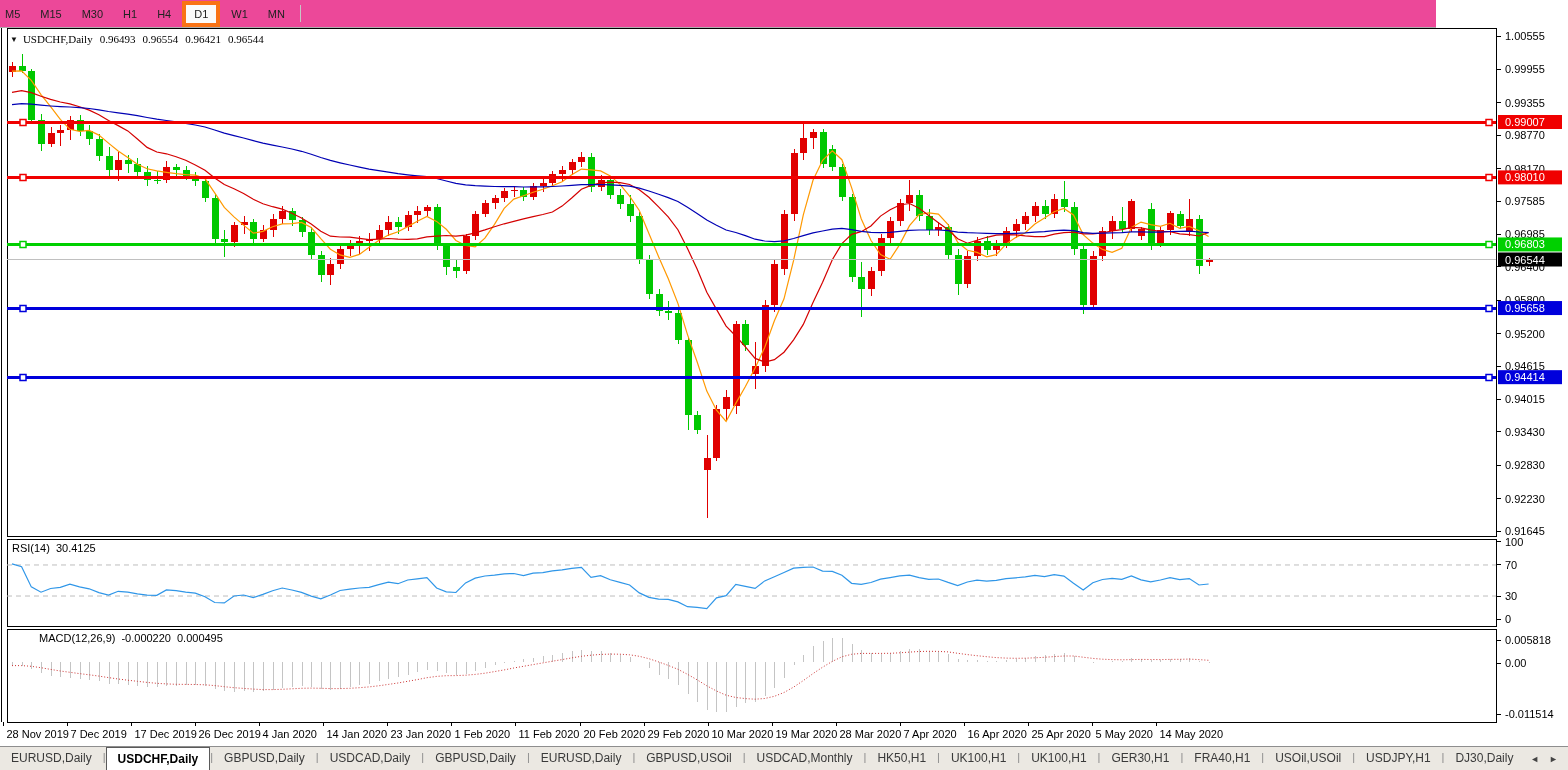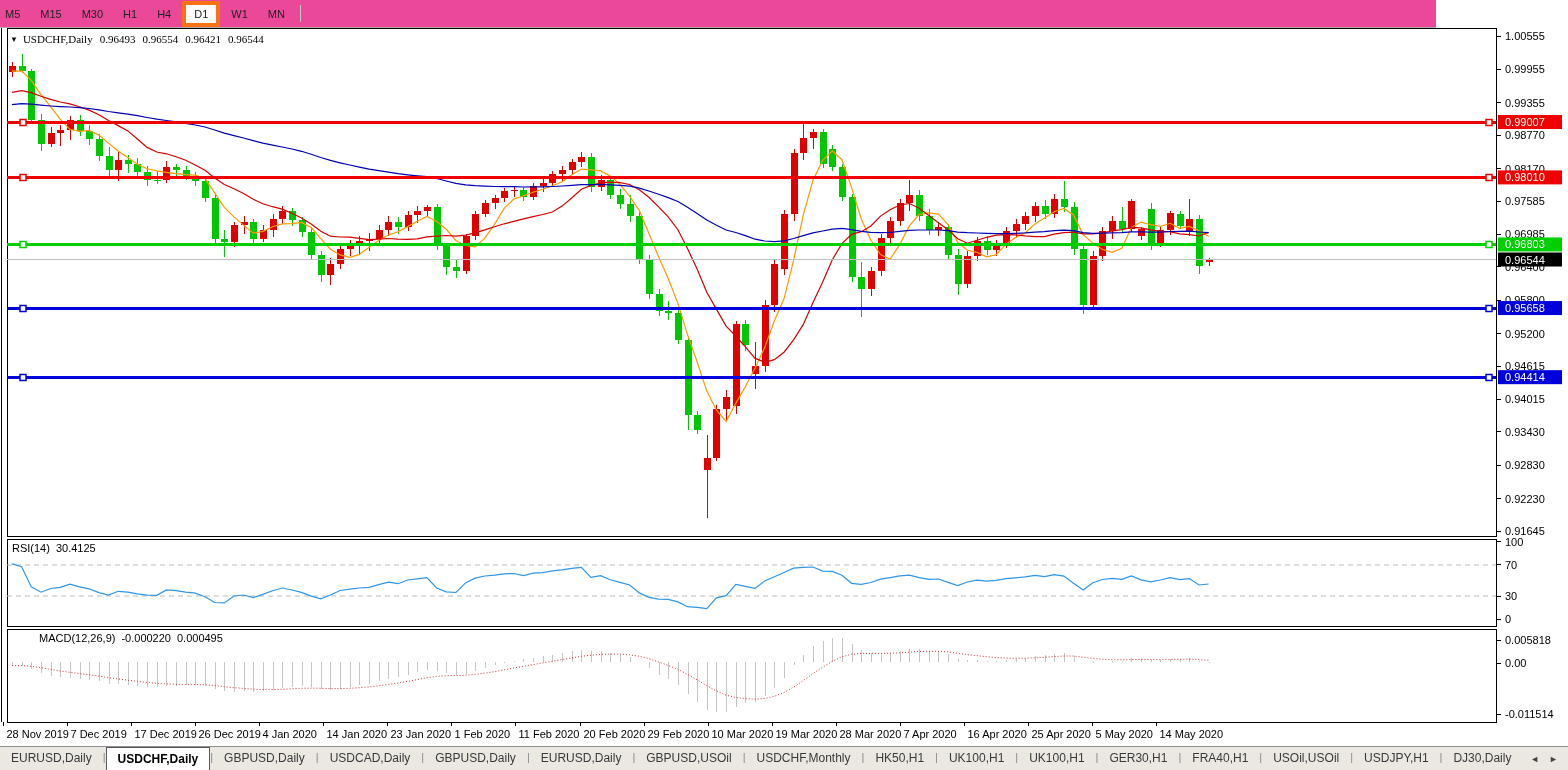--- a/index.html
+++ b/index.html
@@ -616,21 +616,21 @@
       <div class="tab">GBPUSD,Daily</div>
       <div class="tab-sep">|</div>
       <div class="tab">USDCAD,Daily</div>
       <div class="tab-sep">|</div>
       <div class="tab">GBPUSD,Daily</div>
       <div class="tab-sep">|</div>
       <div class="tab">EURUSD,Daily</div>
       <div class="tab-sep">|</div>
       <div class="tab">GBPUSD,USOil</div>
       <div class="tab-sep">|</div>
-      <div class="tab">USDCHF,Monthly</div>
+      <div class="tab">USDCAD,Monthly</div>
       <div class="tab-sep">|</div>
       <div class="tab">HK50,H1</div>
       <div class="tab-sep">|</div>
       <div class="tab">UK100,H1</div>
       <div class="tab-sep">|</div>
       <div class="tab">UK100,H1</div>
       <div class="tab-sep">|</div>
       <div class="tab">GER30,H1</div>
       <div class="tab-sep">|</div>
       <div class="tab">FRA40,H1</div>

